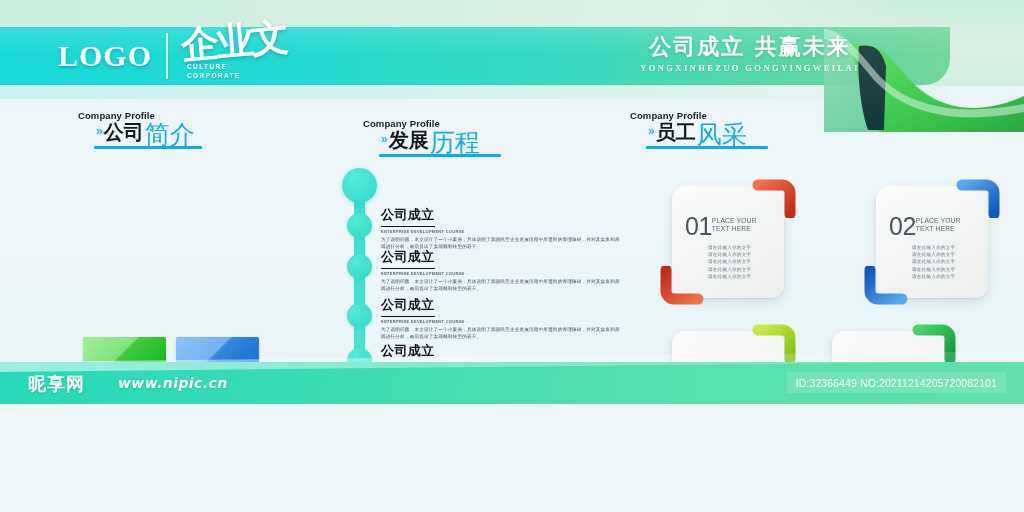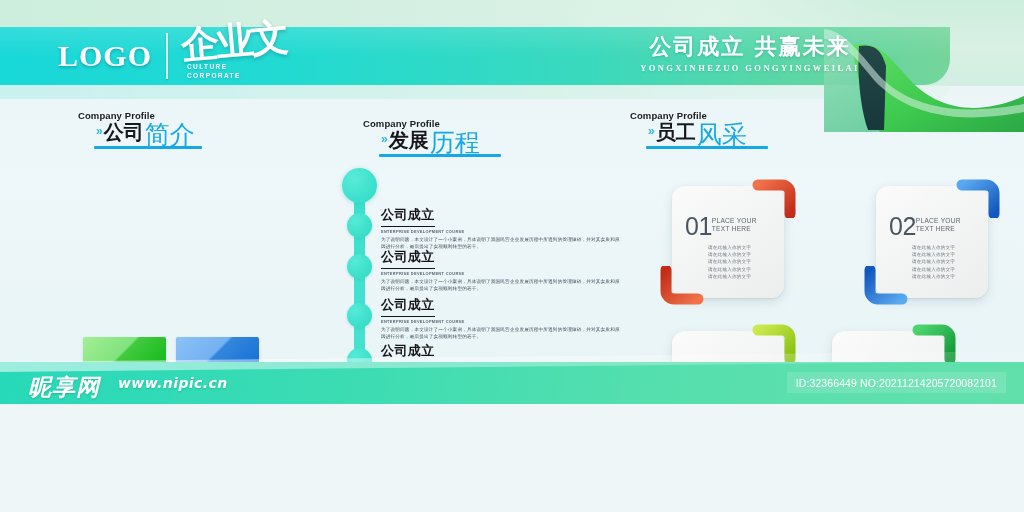--- a/index.html
+++ b/index.html
@@ -120,22 +120,22 @@
   .card-line { font-family:"DejaVu Sans",sans-serif; font-size:4.6px; color:#6b7681;
                line-height:7.2px; letter-spacing:.2px; }
 
   
   .footer { position:absolute; left:0; bottom:0; width:1024px; height:42px;
             background:linear-gradient(100deg,#27d9b9 0%,#3ddcb3 35%,#56dfae 65%,#62e0ac 100%); }
   .footer-stripe { position:absolute; left:0; top:0; width:1024px; height:10px;
             background:linear-gradient(100deg,rgba(255,255,255,.55),rgba(255,255,255,.12));
             transform:skewY(-.6deg); transform-origin:left top; }
   .wm-cn { position:absolute; left:28px; top:10px; font-family:"DejaVu Sans",sans-serif;
-           font-weight:bold; font-size:23px; color:#ffffff; letter-spacing:1px;
-           font-style:italic; text-shadow:0 1px 2px rgba(0,120,100,.35); }
+           font-weight:bold; font-size:18px; color:#ffffff; letter-spacing:1px;
+           text-shadow:0 1px 2px rgba(0,120,100,.35); }
   .wm-url { position:absolute; left:118px; top:13px; font-family:"DejaVu Sans",sans-serif;
             font-weight:bold; font-style:italic; font-size:14px; color:#ffffff;
             letter-spacing:.4px; text-shadow:0 1px 2px rgba(0,120,100,.3); }
   .idbox { position:absolute; right:18px; top:10px; height:21px; padding:0 9px;
            background:rgba(255,255,255,.14); display:flex; align-items:center;
            font-family:"Liberation Sans",sans-serif; font-size:10.5px; color:#ffffff;
            letter-spacing:.1px; }
 </style>
 </head>
 <body>

